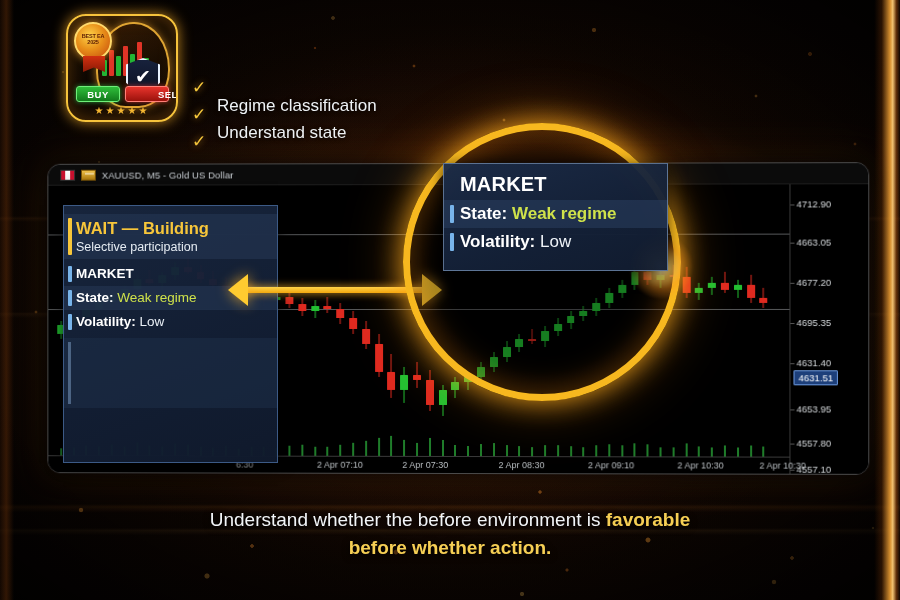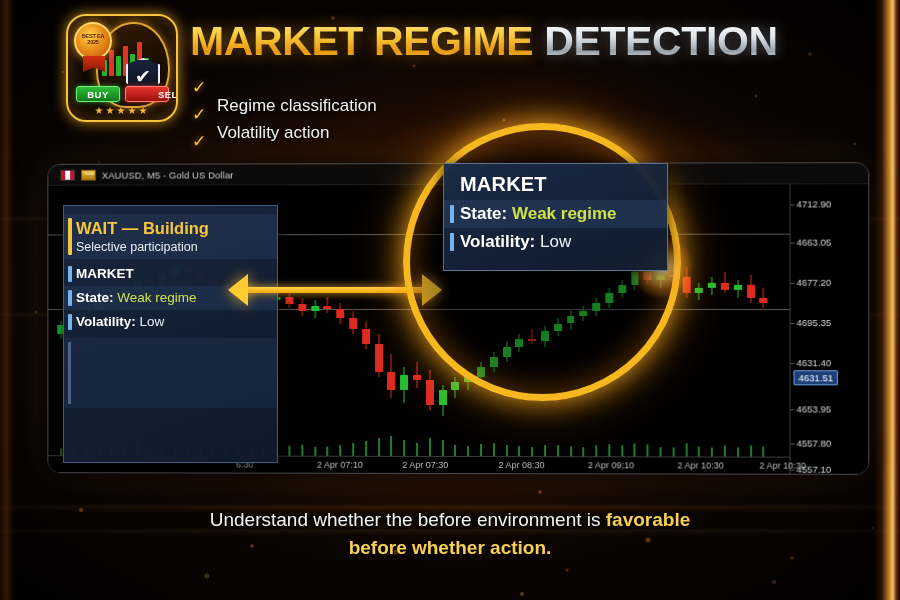--- a/index.html
+++ b/index.html
@@ -315,33 +315,29 @@
       </div>
       <div class="logo-ribbon">BEST EA 2025</div>
       <div class="logo-shield">✔</div>
       <div class="logo-btns">
         <span class="logo-buy">BUY</span>
         <span class="logo-sell">SELL</span>
       </div>
       <div class="logo-stars">★★★★★</div>
     </div>
 
-    <div class="title">
-      <span class="gold">MARKET REGIME</span>
-      <span class="silver">DETECTION</span>
-    </div>
 
     <div class="bullets">
       <div class="bullet">
         <span class="chk">✓</span>
         <span class="btxt">Regime classification</span>
       </div>
       <div class="bullet">
         <span class="chk">✓</span>
-        <span class="btxt">Volatility action</span>
+        <span class="btxt">Understand state</span>
       </div>
       <div class="bullet">
         <span class="chk">✓</span>
       </div>
     </div>
   </div>
 
   <div class="chart-frame">
     <div class="chart-titlebar">
       <span class="flag-icon"></span>

